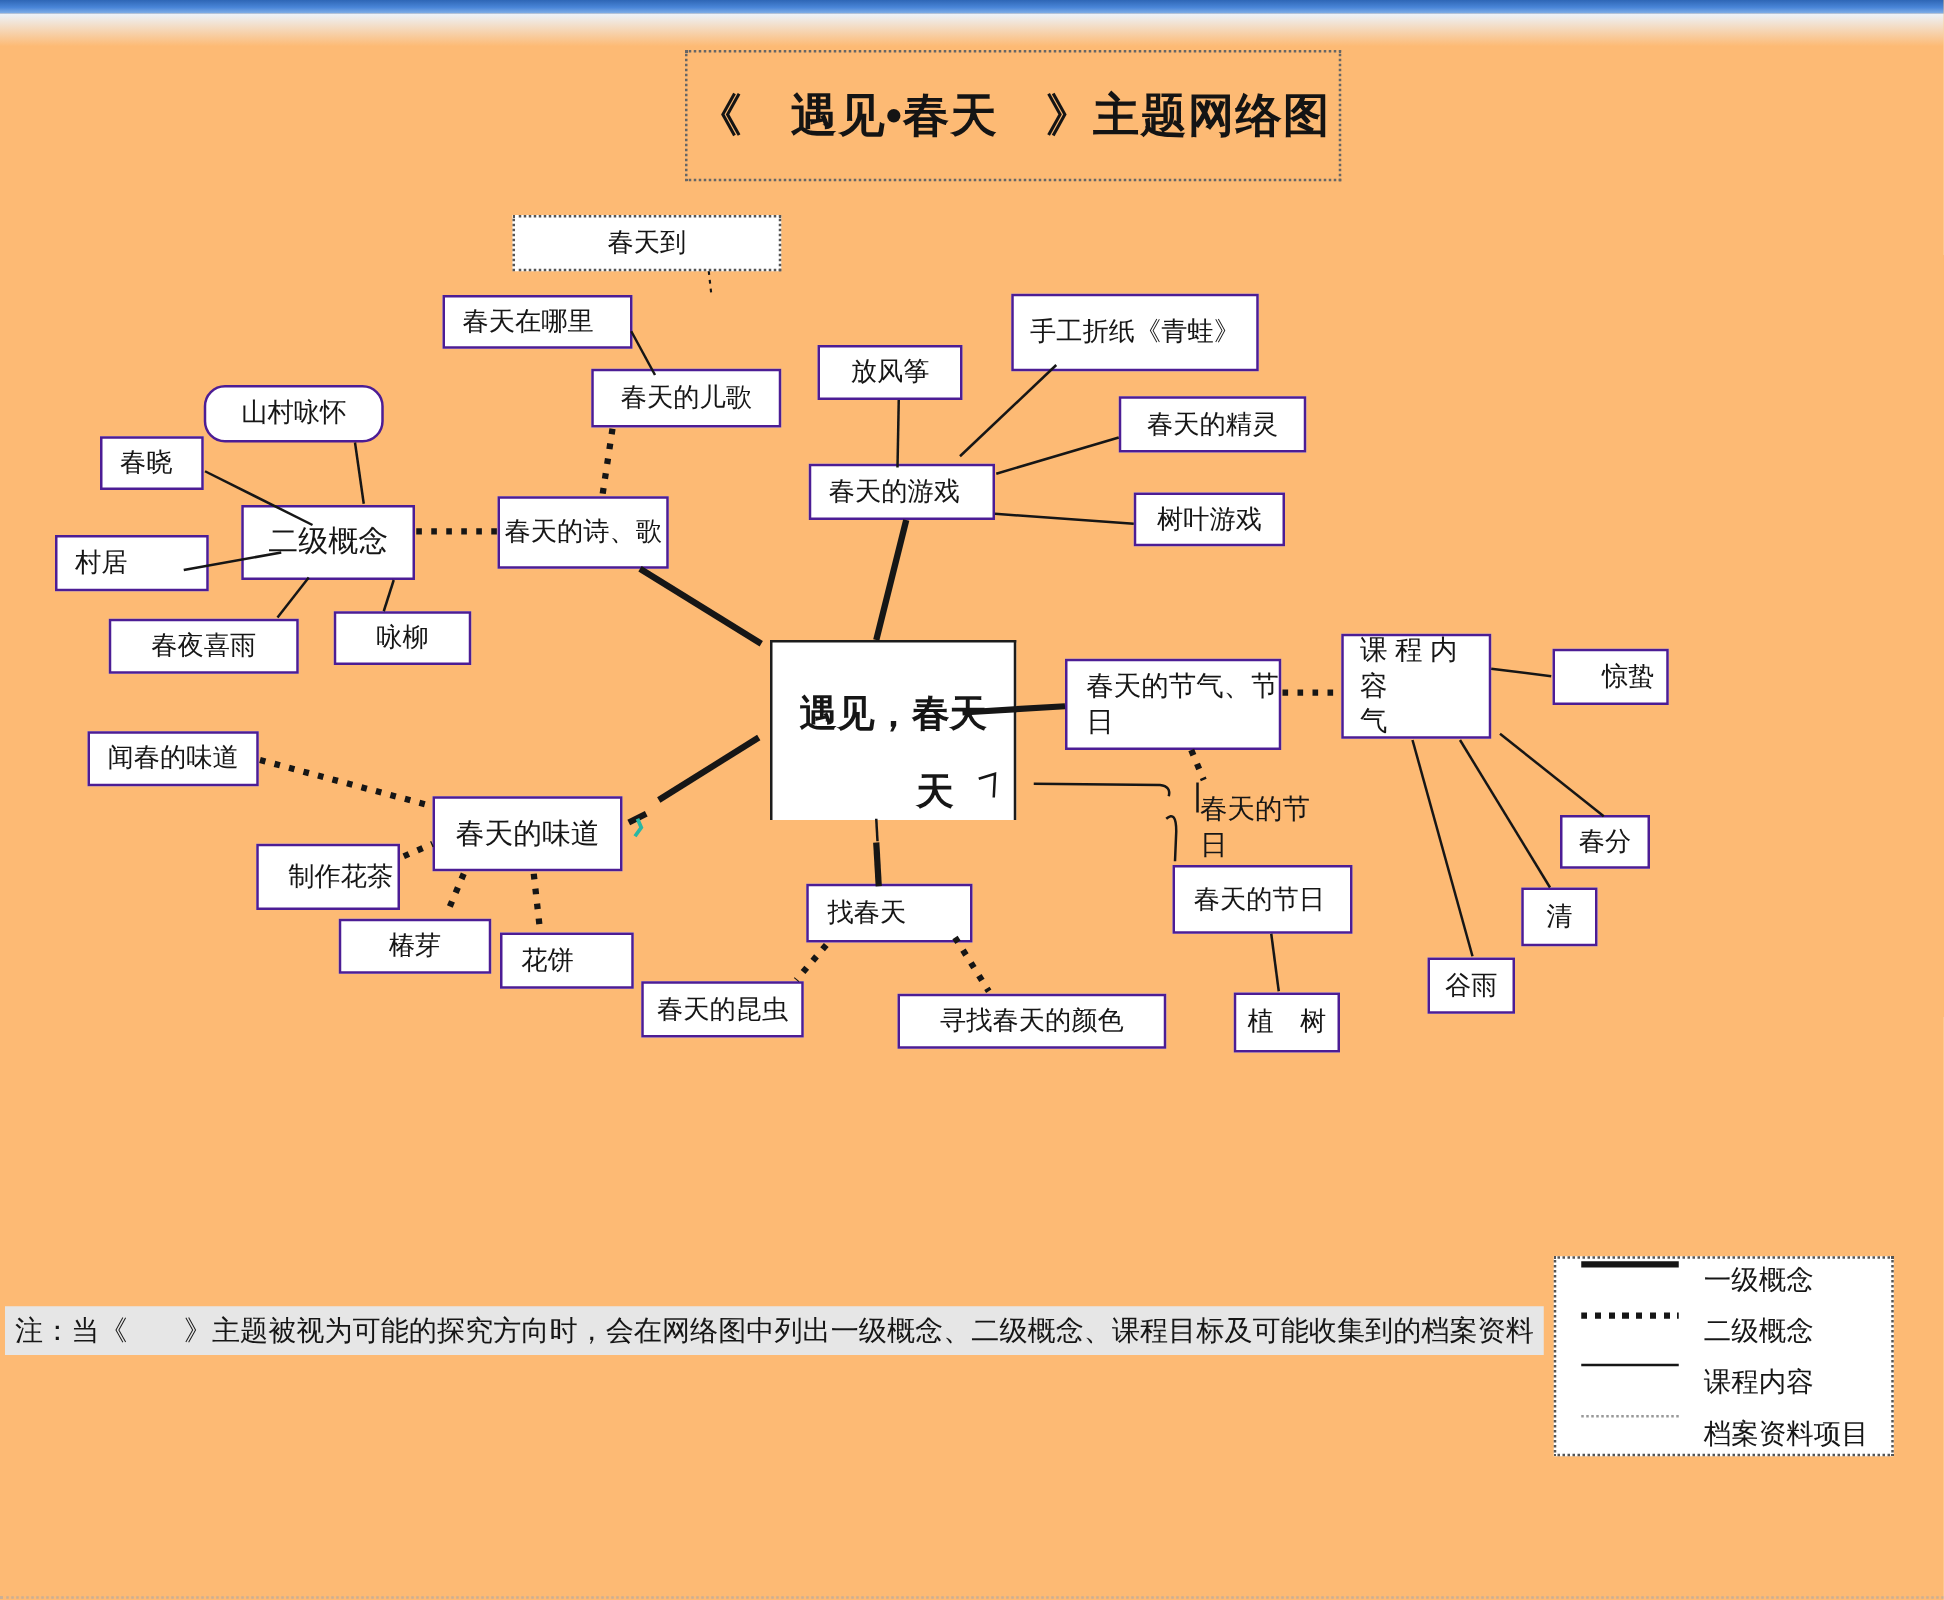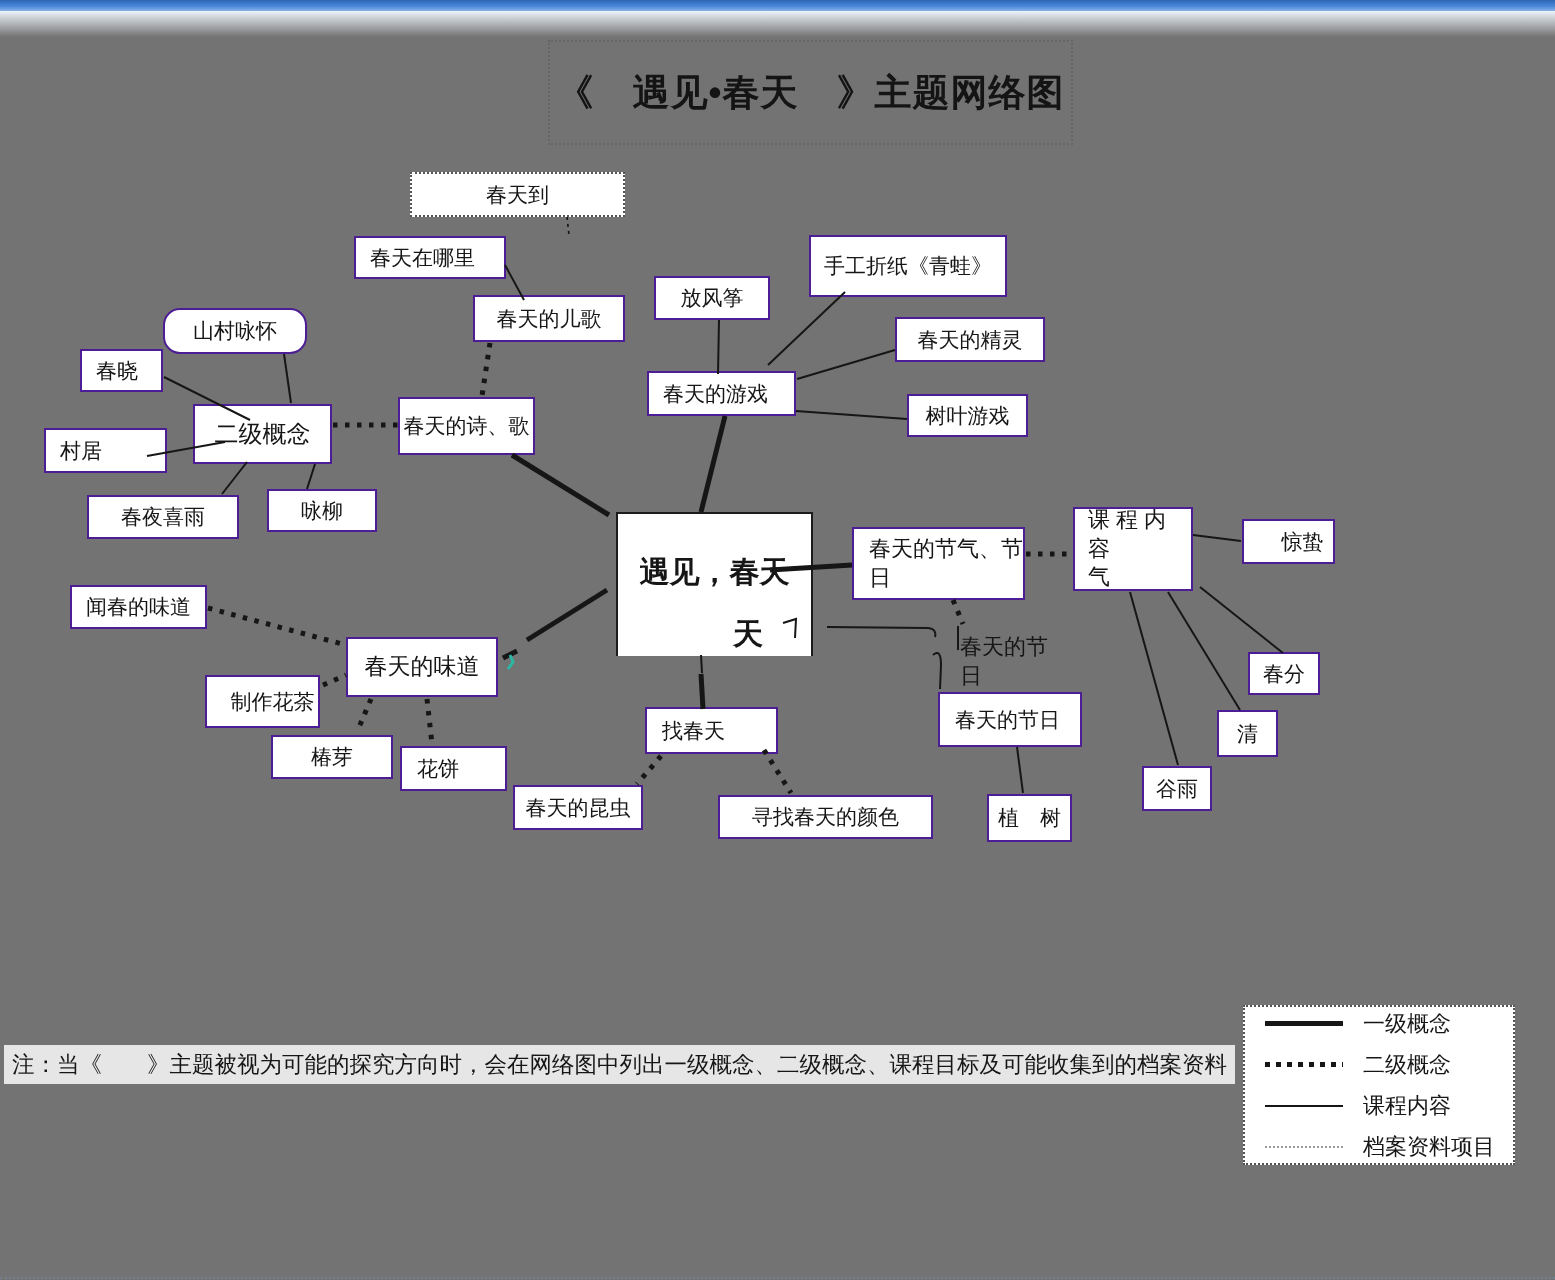--- a/index.html
+++ b/index.html
@@ -1,17 +1,17 @@
 <!DOCTYPE html>
 <html><head>
 <meta charset="utf-8">
 <style>
   html,body{margin:0;padding:0;}
   body{font-family:"Liberation Sans","DejaVu Sans",sans-serif;background:#fff;}
-  #page{position:relative;width:1555px;height:1280px;background:#737373;overflow:hidden;}
+  #page{position:relative;width:1555px;height:1280px;background:#fdba74;overflow:hidden;}
 
   #top-bar{position:absolute;left:0;top:0;width:100%;height:11px;
     background:linear-gradient(#2e66b5,#4a86d8 55%,#86b2e8);}
   #top-shadow{position:absolute;left:0;top:11px;width:100%;height:26px;
     background:linear-gradient(#edf3fa,rgba(255,255,255,0));}
   #bottom-line{position:absolute;left:0;bottom:1px;width:100%;height:0;
     border-top:2px dotted rgba(110,155,210,0.35);}
 
   #title-box{position:absolute;left:548px;top:40px;width:525px;height:105px;
     border:2px dotted #666;box-sizing:border-box;display:flex;align-items:center;justify-content:center;
@@ -33,21 +33,21 @@
   .edge.course{stroke-width:2;}
   .edge.archive{stroke-width:1.7;stroke-dasharray:3 4;}
   .mark{fill:none;}
 
   #note{position:absolute;left:4px;top:1045px;display:inline-block;
     background:#e6e6e6;color:#161616;font-size:22.5px;padding:4px 8px;white-space:nowrap;}
 
   #legend-box{position:absolute;left:1243px;top:1005px;width:272px;height:160px;
     border:2px dotted #555;box-sizing:border-box;background:#fff;
     display:flex;flex-direction:column;justify-content:center;gap:11px;padding:6px 0 6px 20px;}
-  .legend-row{display:flex;align-items:center;}
+  .legend-row{display:flex;}
   .legend-sample{width:78px;margin-right:20px;flex:0 0 auto;}
   .legend-sample.level1{height:5px;background:#161616;}
   .legend-sample.level2{height:5px;
     background:repeating-linear-gradient(90deg,#161616 0 5px,rgba(0,0,0,0) 5px 11px);}
   .legend-sample.course{height:2px;background:#161616;}
   .legend-sample.archive{height:0;border-top:2px dotted #999;}
   .legend-label{font-size:22px;color:#161616;white-space:nowrap;}
 </style>
 </head>
 <body>

